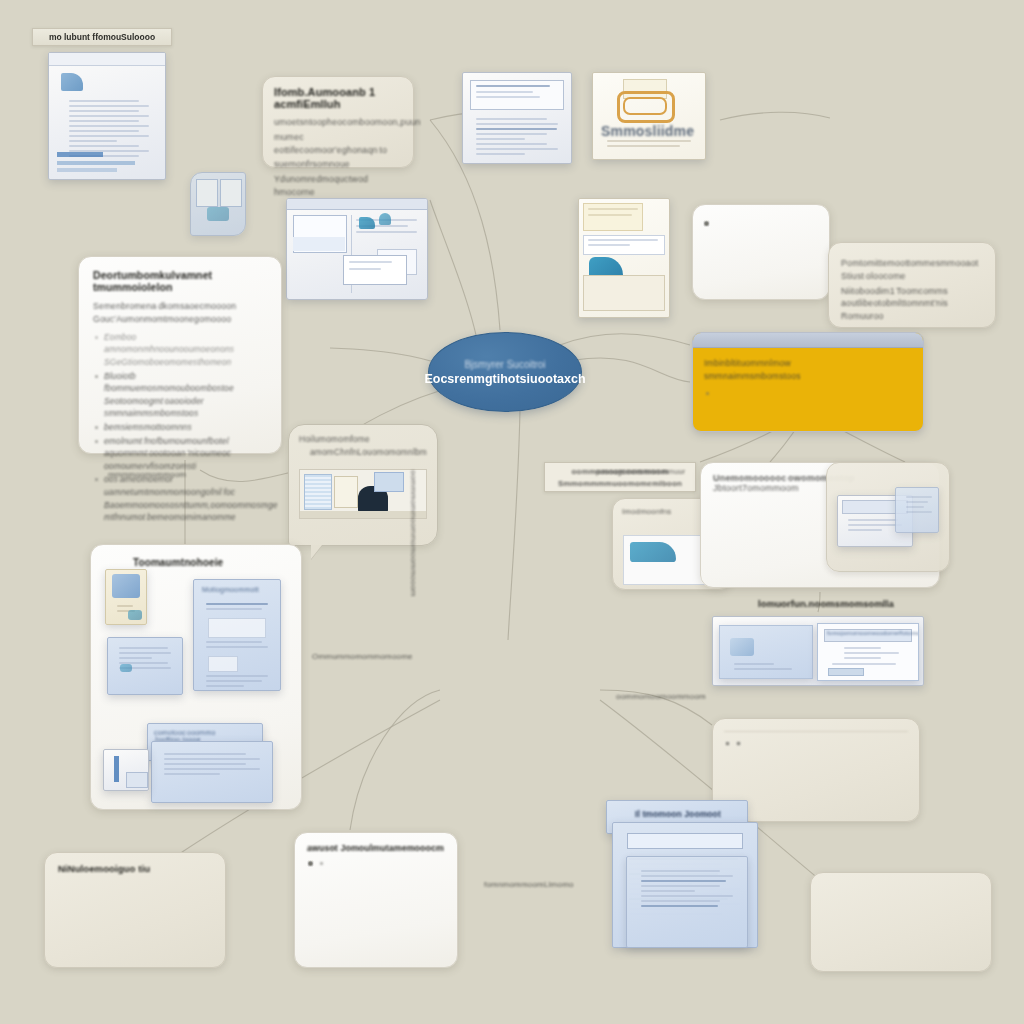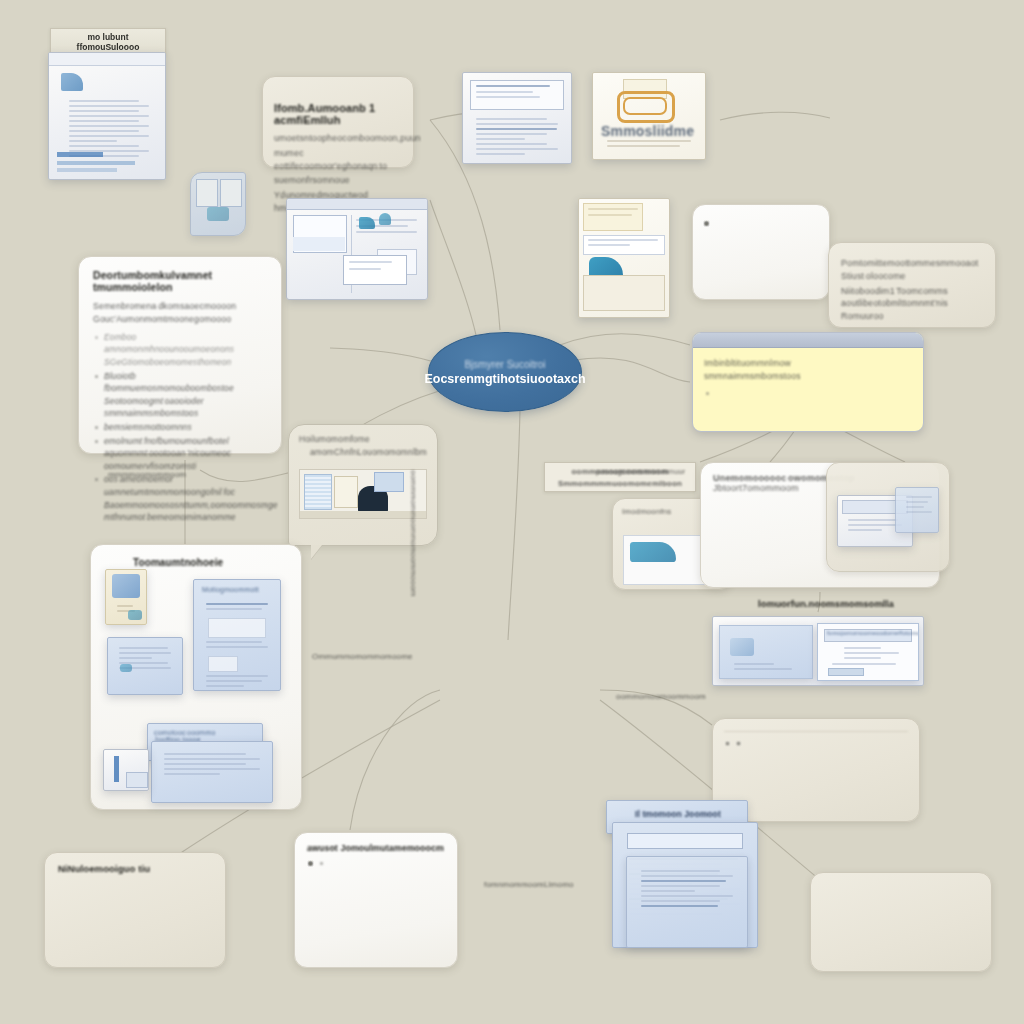--- a/index.html
+++ b/index.html
@@ -37,33 +37,33 @@
     filter:blur(.25px);
   }
   .card-white{
     background:linear-gradient(170deg,#fdfdfc 0%,#f6f5f1 70%,#f0eee7 100%);
     border:1px solid #d6d2c6;
     border-radius:13px;
     box-shadow:0 2px 8px rgba(90,85,70,.2);
     filter:blur(.25px);
   }
   .card-hdr-blue{
-    background:#fef9c3;
+    background:#eab308;
     border:1px solid #b9bfcb;
     border-radius:9px;
     box-shadow:0 3px 9px rgba(70,75,90,.22);
     overflow:hidden;
   }
   .hdrbar{
     background:linear-gradient(180deg,#c6cfdd 0%,#b3bccd 100%);
     border-bottom:1px solid #9faabd;
     padding:7px 10px;text-align:center;
   }
 
-  .cb-title{font-size:11px;text-align:center;margin:16px 0 6px 0;}
+  .cb-title{font-size:11px;text-align:center;margin:0 0 6px 0;}
   .cb-title.left{text-align:left;}
   .cb-sub{font-size:9.5px;font-weight:700;color:#2c2c29;filter:blur(.8px);margin:0 0 4px;}
   .cb-line{font-size:8.8px;line-height:1.45;margin:0 0 2px;}
   ul.plist{margin:2px 0 0 0;padding:0;list-style:none;font-style:italic;}
   ul.plist li{
     font-size:8.4px;line-height:1.5;
     padding-left:11px;position:relative;margin-bottom:1px;
   }
   ul.plist li:before{
     content:"";position:absolute;left:2px;top:5px;
@@ -180,21 +180,21 @@
     <path d="M300,470 C260,480 230,490 200,470"></path>
     <path d="M808,410 C790,440 780,450 770,462"></path>
     <path d="M808,412 C860,440 890,455 905,462"></path>
     <path d="M808,412 C760,440 720,455 700,462"></path>
     <path d="M820,592 C820,600 820,605 818,612"></path>
     <line x1="185" y1="460" x2="185" y2="545"></line>
     <line x1="300" y1="540" x2="300" y2="470"></line>
     <path d="M460,385 C400,400 350,430 330,448"></path>
   </svg>
 
-  <div class="doclabel" style="left:50px;top:28px;width:116px;">mo lubunt ffomouSuloooo</div>
+  <div class="doclabel" style="left:32px;top:28px;width:140px;">mo lubunt ffomouSuloooo</div>
   <div class="doc" style="left:48px;top:52px;width:118px;height:128px;border-radius:2px;">
     <div style="height:12px;background:#eef1f6;border-bottom:1px solid #c7d0de;"></div>
     <div class="blob lblue" style="left:12px;top:20px;width:22px;height:18px;background:linear-gradient(135deg,#8fb6d8,#6e9cc6);border-radius:2px 12px 2px 2px;position:absolute;"></div>
     <div style="position:absolute;left:14px;top:44px;right:10px;">
       <div class="dline m"></div>
         <div class="dline"></div>
         <div class="dline m"></div>
       <div class="dline"></div>
         <div class="dline m"></div>
         <div class="dline"></div>

